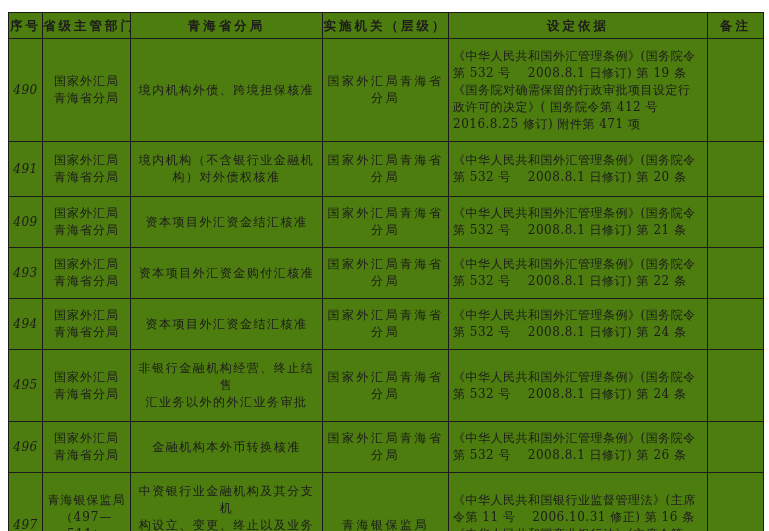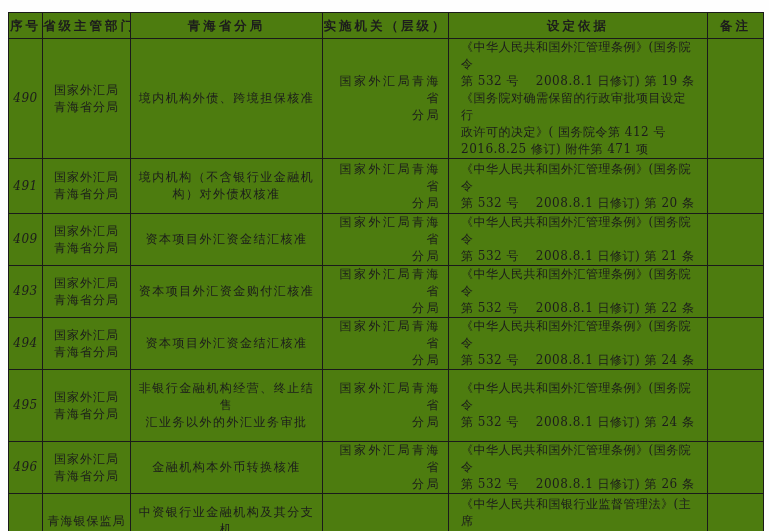--- a/index.html
+++ b/index.html
@@ -60,31 +60,31 @@
     white-space: pre-line;
     padding: 8px 2px;
   }
   td.c-item {
     text-align: center;
     letter-spacing: 1.5px;
     white-space: pre-line;
     padding: 10px 6px;
   }
   td.c-agency {
-    text-align: right;
+    text-align: center;
     letter-spacing: 2.5px;
     white-space: pre-line;
-    padding: 0 7px;
+    padding: 0 1px;
     margin-left: 28px;
   }
   td.c-basis {
     text-align: left;
     letter-spacing: 0.5px;
     white-space: pre-line;
-    padding: 0 12px;
+    padding: 0 4px;
   }
   td.c-remark { }
 </style>
 </head>
 <body>
 
 <div class="page">
   <table class="doc-table">
     <colgroup>
       <col style="width:34px">

